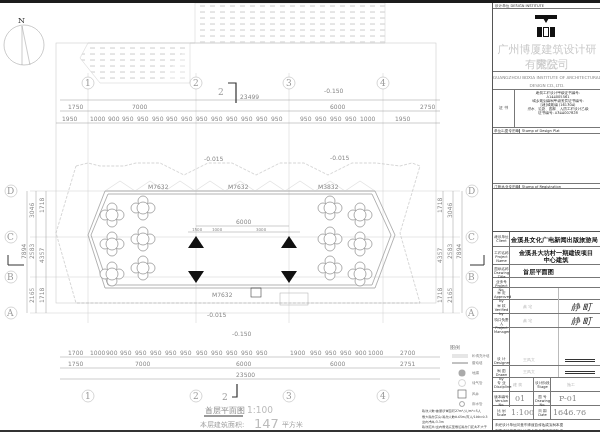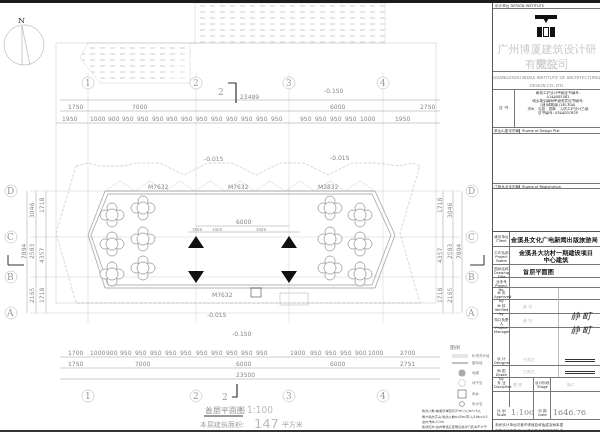--- a/index.html
+++ b/index.html
@@ -14,21 +14,21 @@
   .axis { font-family: "DejaVu Serif", serif; font-size: 9px; fill: #999; }
 
   
   #tb { position: absolute; left: 492px; top: 3px; width: 108px; height: 427px; border-left: 1px solid #555; font-family: "DejaVu Sans", sans-serif; }
   #tb .row { position: absolute; left: 0; width: 108px; border-bottom: 1px solid #777; }
   .tiny { font-size: 3.6px; color: #333; }
   .logo-cn { position:absolute; left:0; width:108px; text-align:center; font-size:11px; color:#c9c9c9; letter-spacing:0px; }
   .logo-en { position:absolute; left:0; width:108px; text-align:center; font-size:4.2px; color:#888; }
   .cell { position:absolute; font-size:4px; color:#444; text-align:center; }
   .big { font-family:"DejaVu Serif", serif; font-size:8px; color:#888; }
-  .sig { font-family:Liberation Serif, serif; font-size:9px; color:#222; font-style: italic; margin-top: 9px; }
+  .sig { font-family:Liberation Sans, sans-serif; font-size:9px; color:#222; font-style: italic; }
   .client { font-size:6.2px; color:#111; font-weight:bold; }
 </style>
 </head>
 <body>
 
 <div id="topbar"></div>
 
 <div id="drawing">
   <svg viewBox="0 0 492 427" xmlns="http://www.w3.org/2000/svg">
     <defs>
@@ -376,20 +376,26 @@
     </div>
 
     <div style="position:absolute;left:40px;top:146px;width:1px;height:42px;background:#777;"></div>
     <div style="position:absolute;left:57px;top:146px;width:1px;height:42px;background:#777;"></div>
     <div class="row" style="top:146px;height:14px;">
       <span class="tiny" style="position:absolute;left:1px;top:3px;width:15px;text-align:center;">专 业 Discipline</span>
       <span class="cell" style="left:20px;top:4px;color:#bbb;">建 筑</span>
       <span class="tiny" style="position:absolute;left:42px;top:3px;width:15px;text-align:center;">设计阶段 Stage</span>
       <span class="cell" style="left:74px;top:4px;color:#bbb;">施工</span>
     </div>
+    <div class="row" style="top:160px;height:14px;">
+      <span class="tiny" style="position:absolute;left:1px;top:3px;width:15px;text-align:center;">版本编号 Version No.</span>
+      <span class="big" style="position:absolute;left:22px;top:2px;">01</span>
+      <span class="tiny" style="position:absolute;left:42px;top:3px;width:15px;text-align:center;">图 号 Drawing No.</span>
+      <span class="big" style="position:absolute;left:66px;top:2px;">P-01</span>
+    </div>
     <div class="row" style="top:174px;height:14px;">
       <span class="tiny" style="position:absolute;left:1px;top:3px;width:15px;text-align:center;">比 例 Scale</span>
       <span class="big" style="position:absolute;left:18px;top:2px;">1:100</span>
       <span class="tiny" style="position:absolute;left:42px;top:3px;width:15px;text-align:center;">日 期 Date</span>
       <span class="big" style="position:absolute;left:60px;top:2px;">1646.76</span>
     </div>
     <div style="position:absolute;left:2px;top:191px;" class="tiny">未经设计单位同意不得擅自修改或复制本图</div>
     <div style="position:absolute;left:2px;top:197px;" class="tiny">本图须经有关部门审查合格后方可用于施工</div>
   </div>
 </div>

